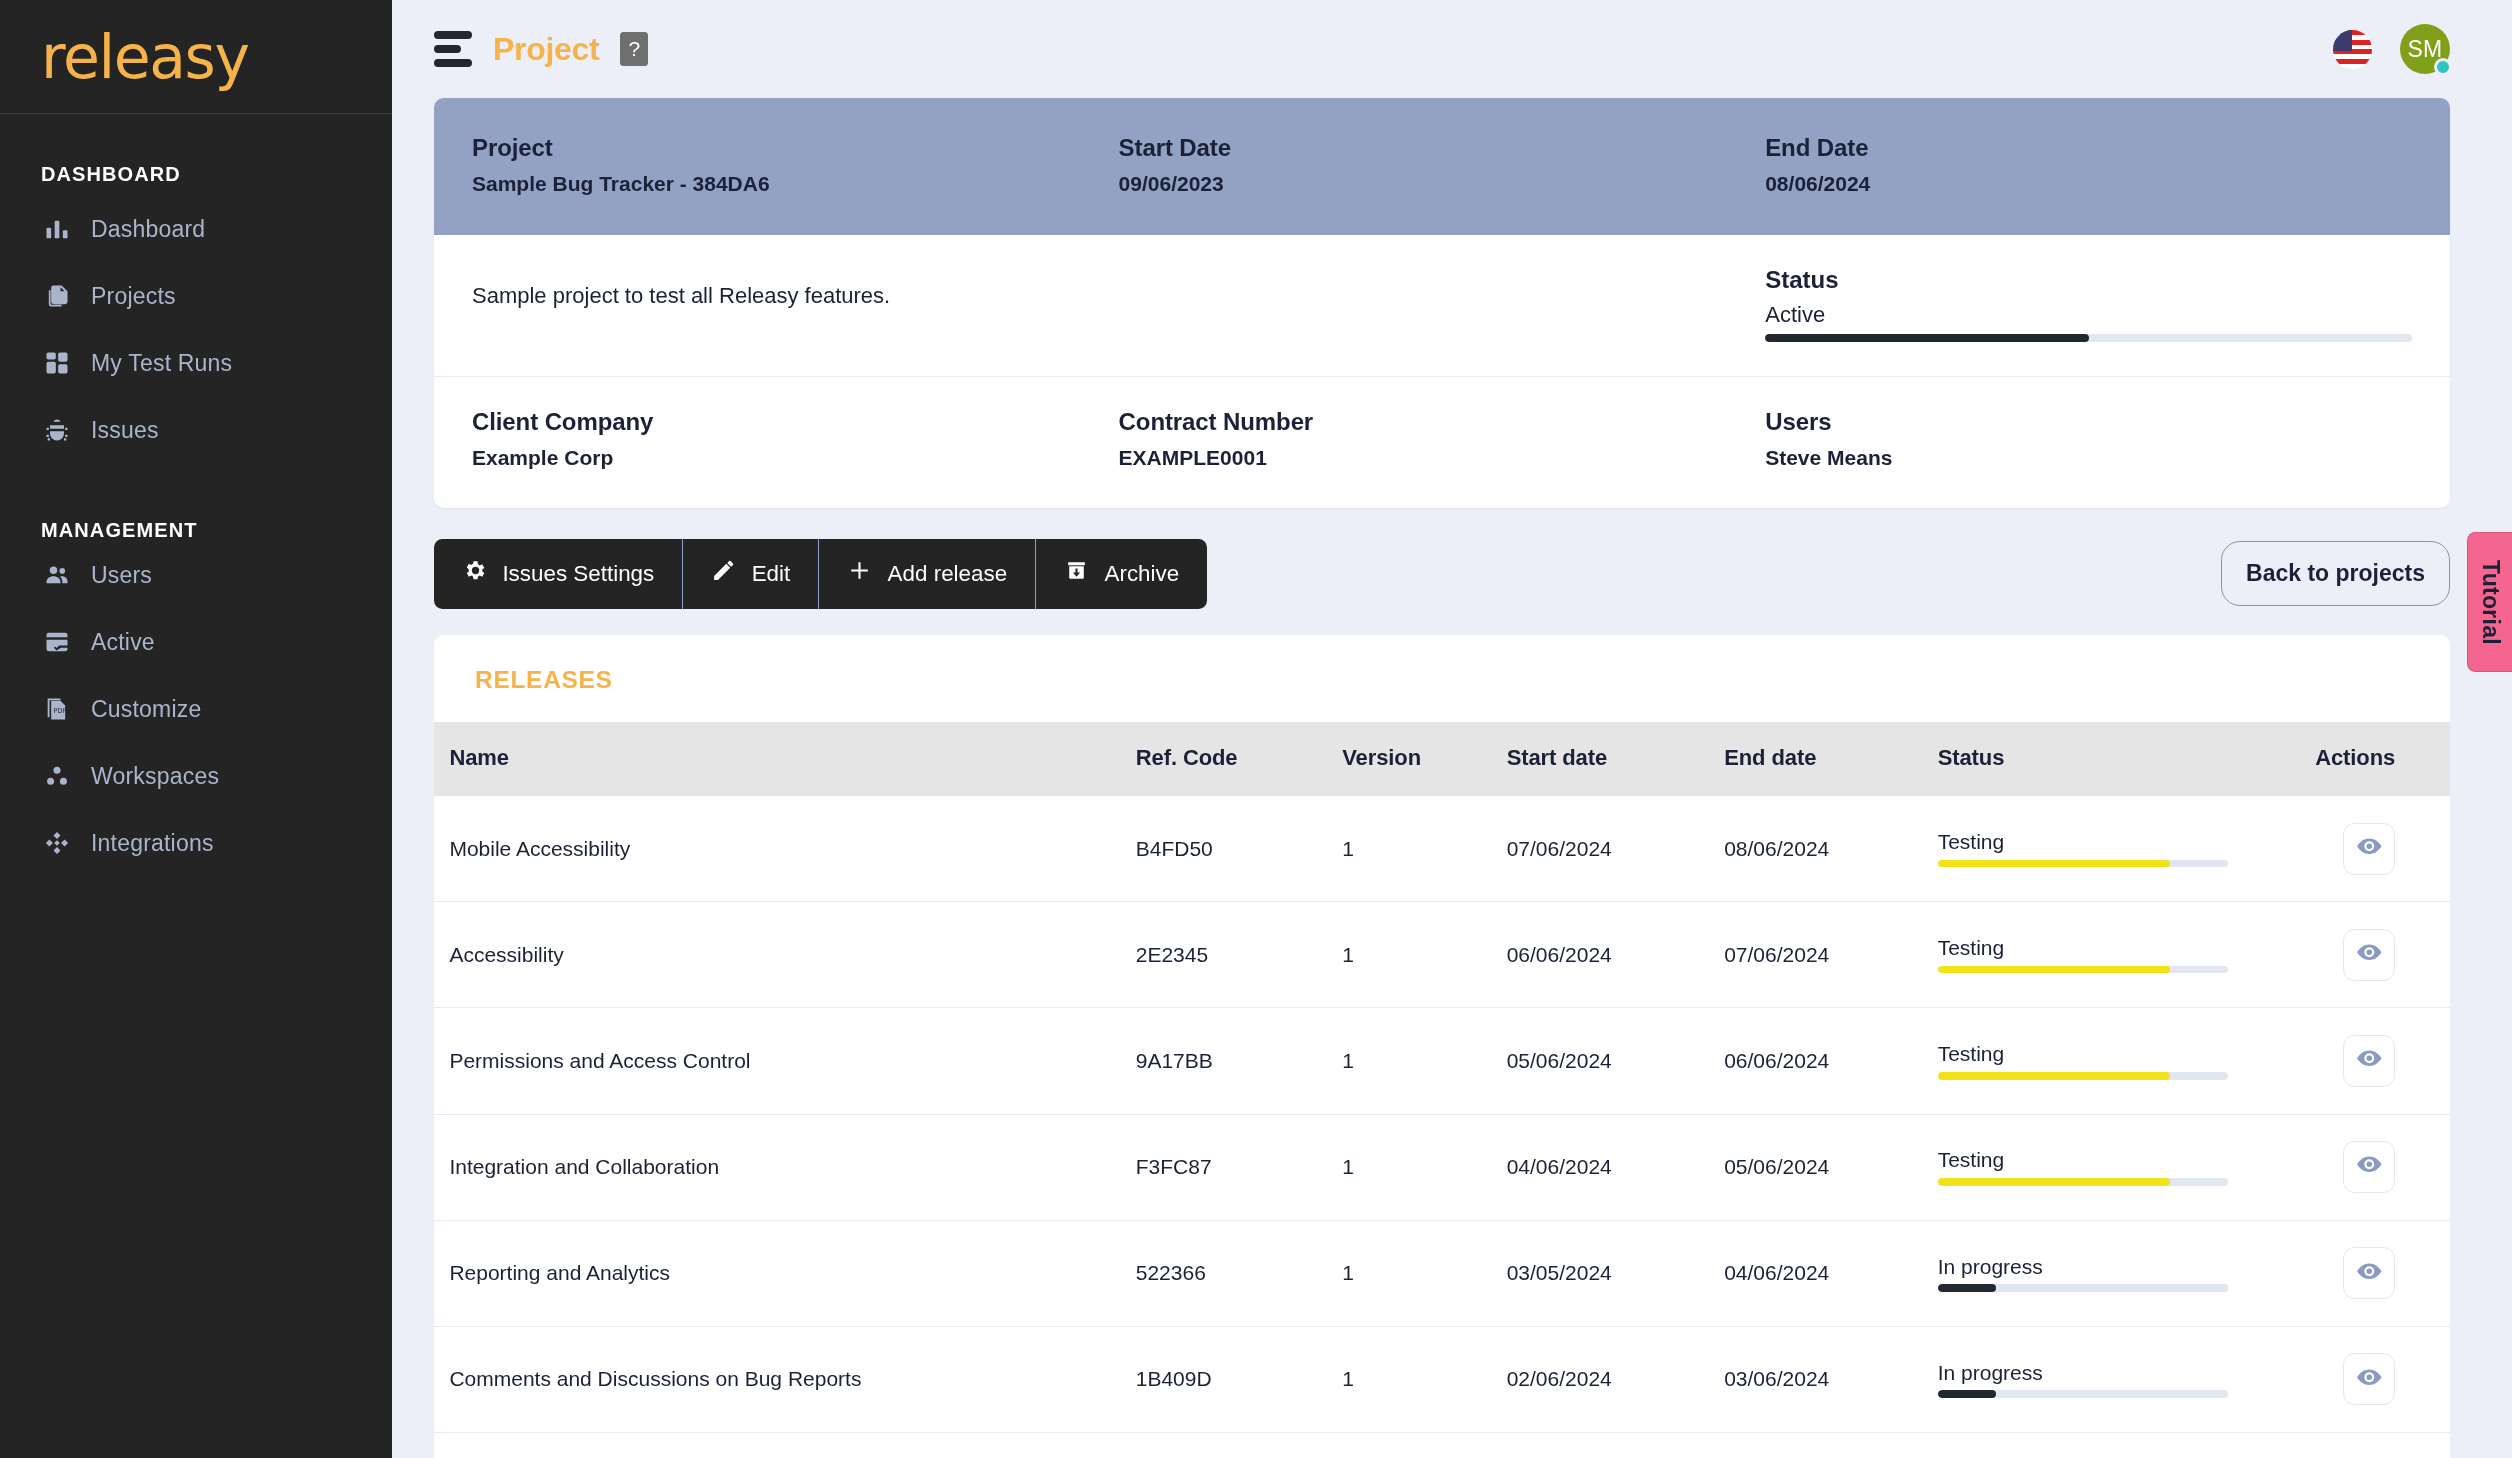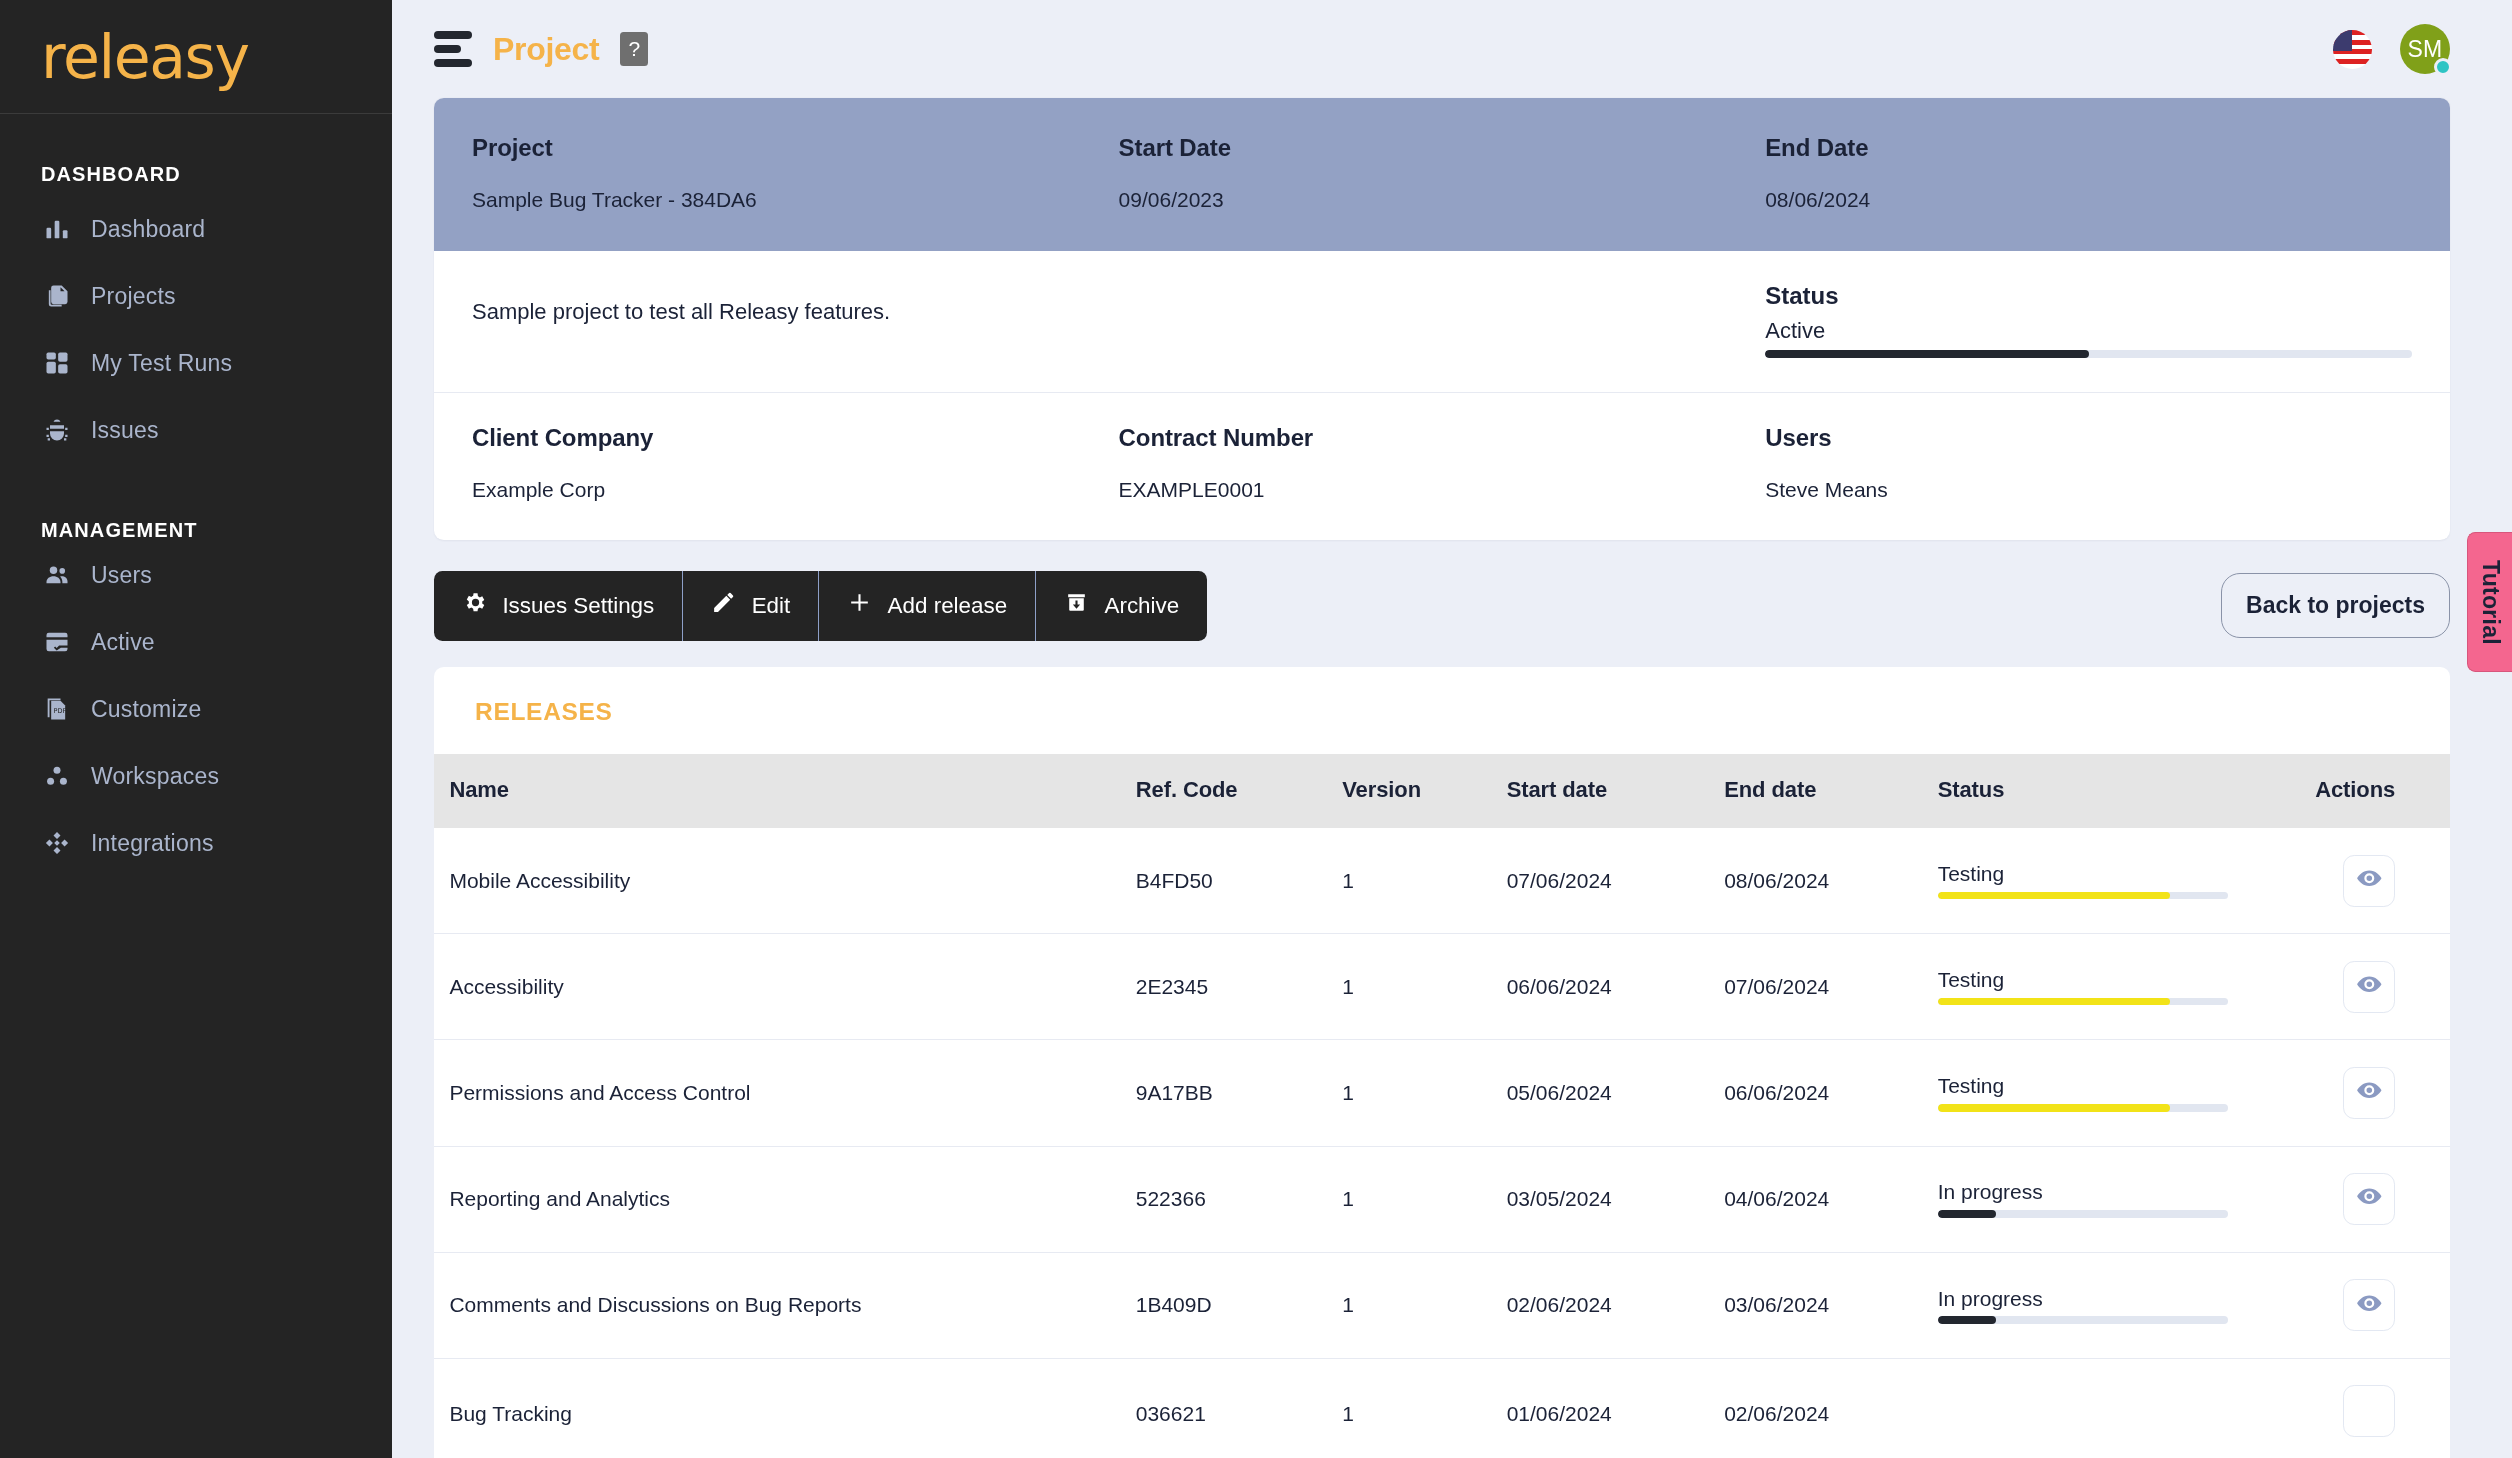--- a/index.html
+++ b/index.html
@@ -84,21 +84,21 @@
 
   
   .project-card {
     background: #ffffff; border-radius: 9.8px; overflow: hidden;
     box-shadow: 0 0.7px 2.1px rgba(30,40,70,.06);
   }
   .pc-head { background: #93a1c4; padding: 36px 38px 39px; display: flex; }
   .pc-col { flex: 0 0 33.33%; }
   .pc-col.c2 { flex: 0 0 33.33%; }
   .pc-label { font-size: 24px; font-weight: 700; color: #1b2237; letter-spacing: -0.1px; }
-  .pc-value { font-size: 21px; color: #1b2237; margin-top: 26px; }
+  .pc-value { font-size: 21px; color: #1b2237; margin-top: 10px; font-weight: bold; }
   .pc-body { display: flex; padding: 31px 38px 34px; align-items: flex-start;
              border-bottom: 1.4px solid #e7eaf2; }
   .pc-desc { flex: 0 0 66.66%; font-size: 22px; color: #1b2237; padding-top: 17px; }
   .pc-status { flex: 0 0 33.33%; }
   .status-label { font-size: 24px; font-weight: 700; color: #1b2237; }
   .status-value { font-size: 22px; color: #1b2237; margin-top: 8.4px; }
   .bar { height: 7.7px; border-radius: 4.2px; background: #e1e6f0; width: 100%; margin-top: 5.6px; overflow: hidden; }
   .bar > i { display: block; height: 100%; border-radius: 4.2px; background: #23272f; }
   .pc-foot { display: flex; padding: 31px 38px 38px; }
 
@@ -441,20 +441,40 @@
                     </div>
                   </div>
                 </td>
                 <td class="c-act"><span class="eye-btn">
                     <span><svg viewBox="0 0 24 24">
                         <path d="M12 5C6.5 5 2.5 9.1 1 12c1.5 2.9 5.5 7 11 7s9.5-4.1 11-7c-1.5-2.9-5.5-7-11-7zm0 11.5A4.5 4.5 0 1 1 12 7.5a4.5 4.5 0 0 1 0 9zm0-2a2.5 2.5 0 1 0 0-5 2.5 2.5 0 0 0 0 5z"></path>
                       </svg></span>
                   </span></td>
               </tr>
               <tr>
+                <td class="c-name">Integration and Collaboration</td>
+                <td class="c-ref">F3FC87</td>
+                <td class="c-ver">1</td>
+                <td class="c-sd">04/06/2024</td>
+                <td class="c-ed">05/06/2024</td>
+                <td class="c-st">
+                  <div class="st-wrap">
+                    <div class="st-text">Testing</div>
+                    <div class="st-bar">
+                      <i style="width: 80%; background: rgb(242, 227, 24);"></i>
+                    </div>
+                  </div>
+                </td>
+                <td class="c-act"><span class="eye-btn">
+                    <span><svg viewBox="0 0 24 24">
+                        <path d="M12 5C6.5 5 2.5 9.1 1 12c1.5 2.9 5.5 7 11 7s9.5-4.1 11-7c-1.5-2.9-5.5-7-11-7zm0 11.5A4.5 4.5 0 1 1 12 7.5a4.5 4.5 0 0 1 0 9zm0-2a2.5 2.5 0 1 0 0-5 2.5 2.5 0 0 0 0 5z"></path>
+                      </svg></span>
+                  </span></td>
+              </tr>
+              <tr>
                 <td class="c-name">Reporting and Analytics</td>
                 <td class="c-ref">522366</td>
                 <td class="c-ver">1</td>
                 <td class="c-sd">03/05/2024</td>
                 <td class="c-ed">04/06/2024</td>
                 <td class="c-st">
                   <div class="st-wrap">
                     <div class="st-text">In progress</div>
                     <div class="st-bar">
                       <i style="width: 20%; background: rgb(35, 39, 47);"></i>

